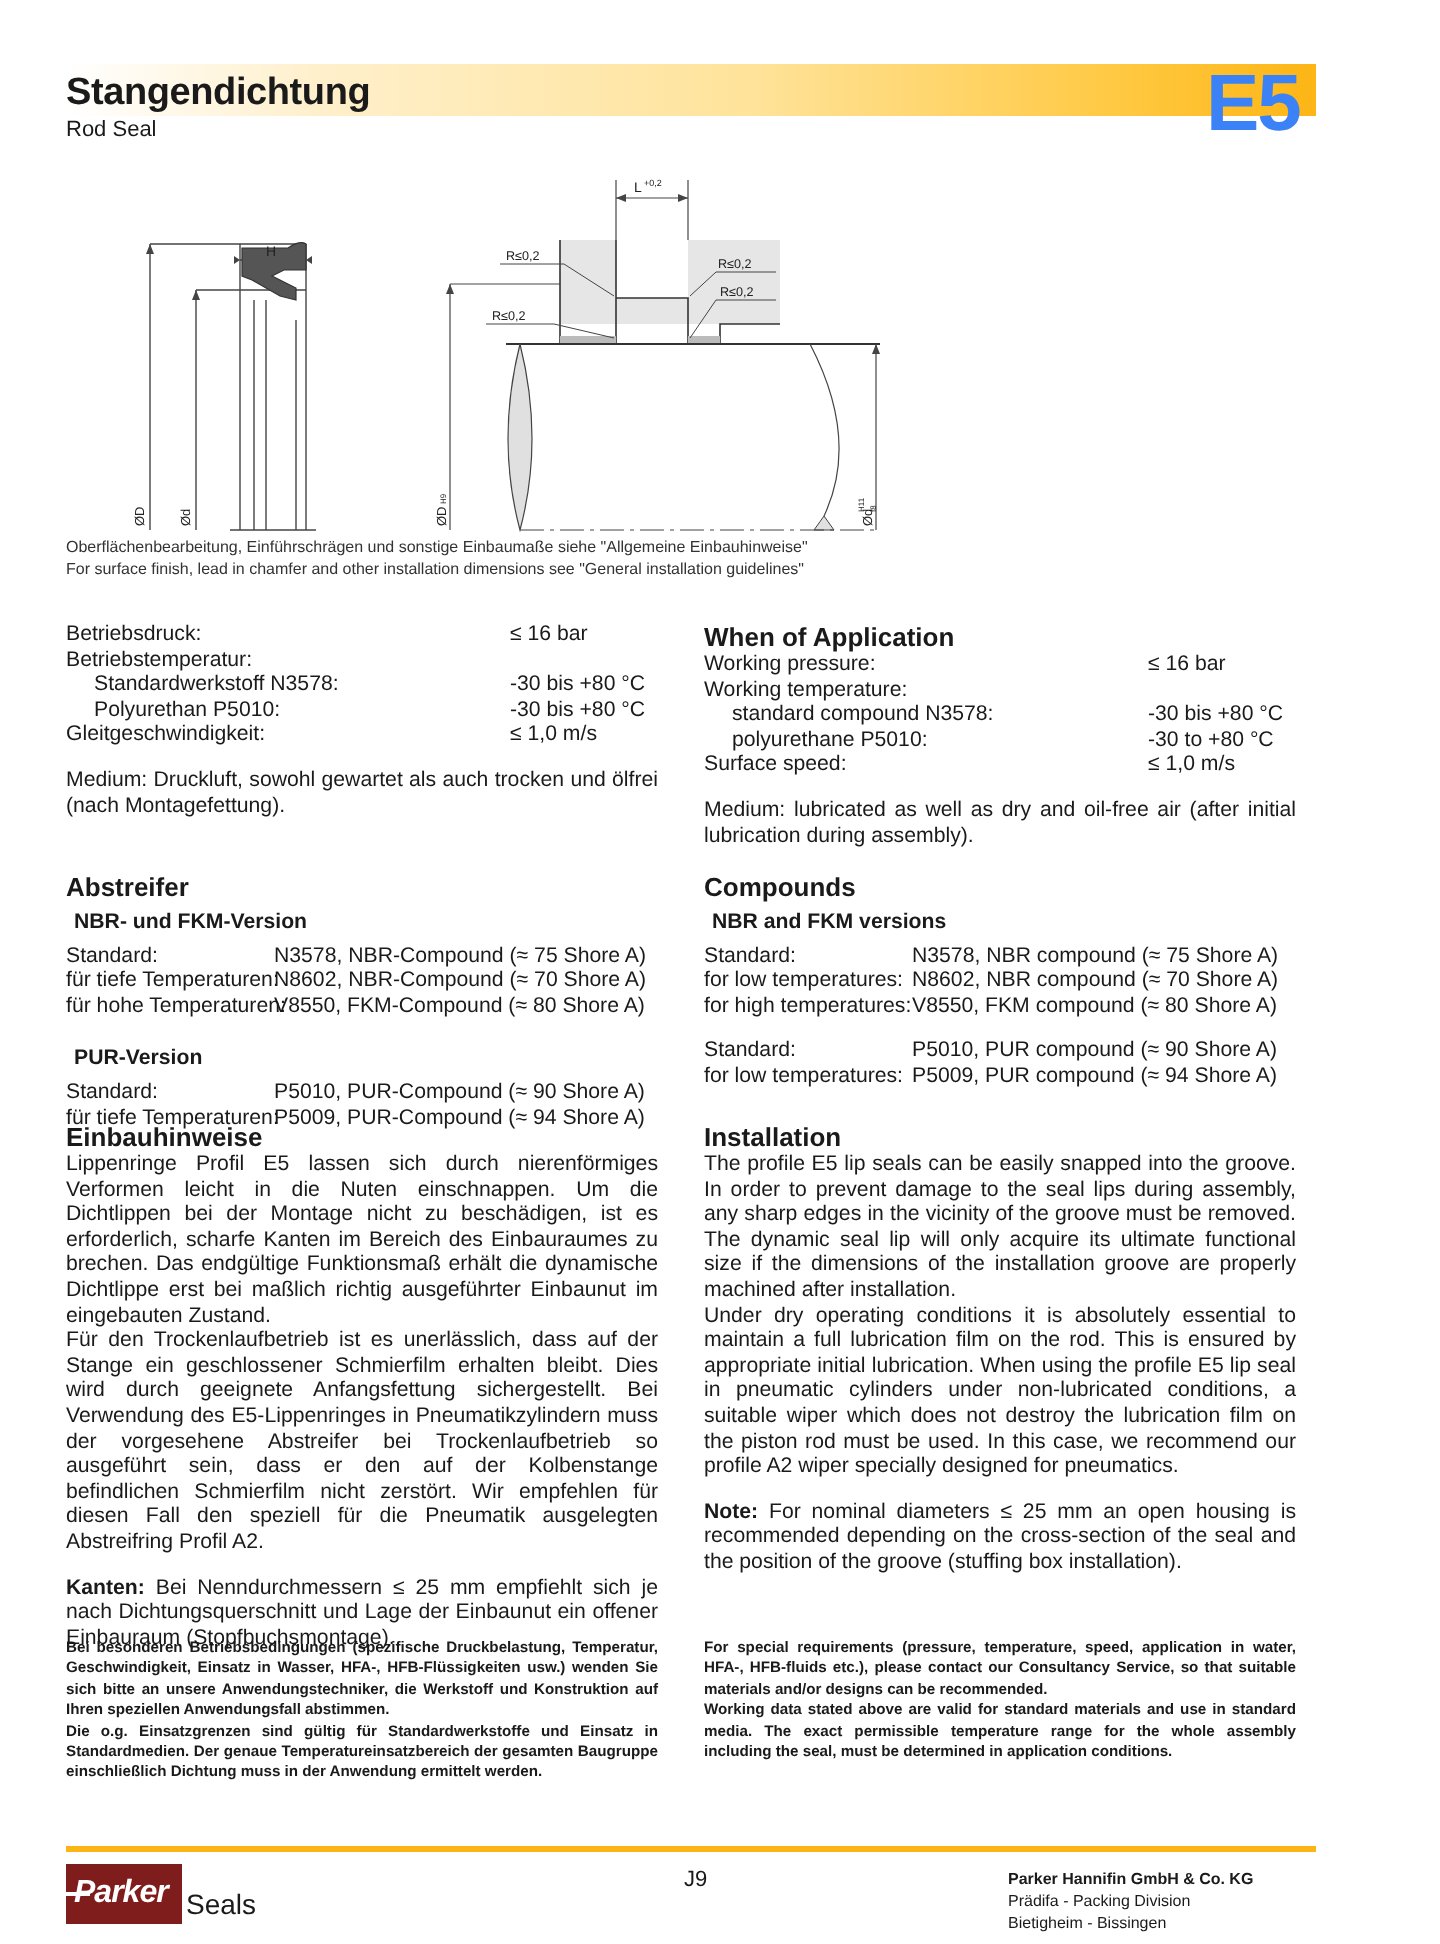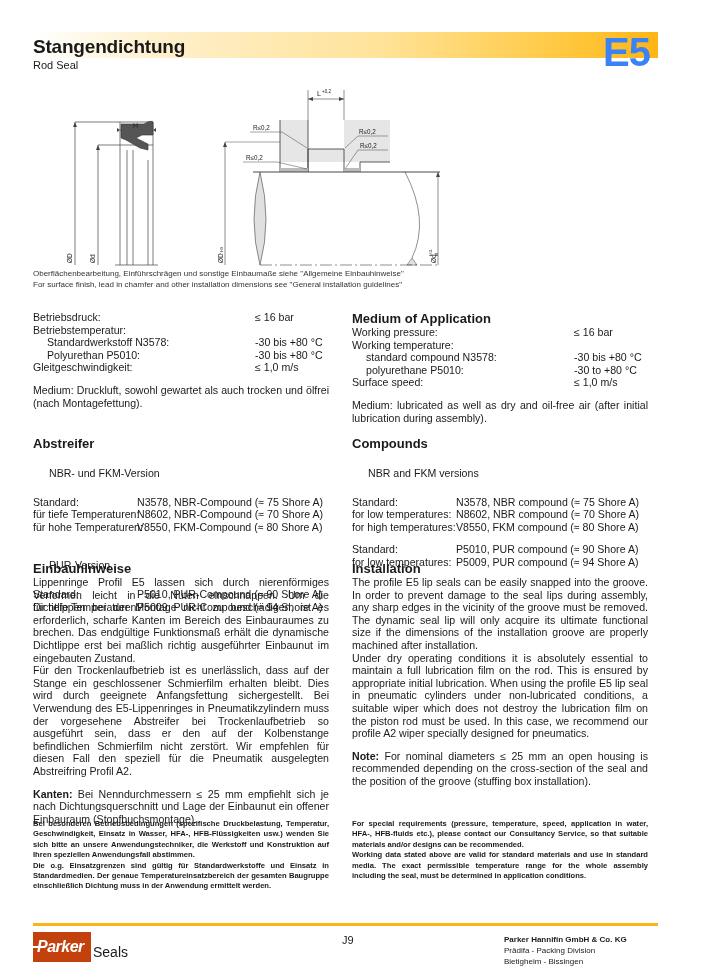--- a/index.html
+++ b/index.html
@@ -11,36 +11,36 @@
   .title-en { position: absolute; left: 33px; top: 59px; font-size: 11px; }
   .code { position: absolute; left: 603px; top: 32px; font-size: 40px; font-weight: bold; color: #3b82f6; letter-spacing: -1px; line-height: 40px; }
 
   .drawing { position: absolute; left: 20px; top: 80px; width: 420px; height: 190px; }
   .note { position: absolute; left: 33px; top: 269px; font-size: 8px; line-height: 10.5px; color: #333; }
 
   .col { position: absolute; width: 296px; font-size: 10.6px; line-height: 12.6px; }
   .col.left { left: 33px; }
   .col.right { left: 352px; }
   h2 { font-size: 13px; font-weight: bold; margin: 0; line-height: 15px; }
-  h3 { font-size: 10.6px; font-weight: normal; margin: 16px; line-height: 12.6px; }
+  h3 { font-size: 10.6px; font-weight: bold; margin: 4px; line-height: 12.6px; }
   .row { display: flex; }
   .row .k { flex: 1; }
   .row .v { width: 74px; }
   .row.ind .k { padding-left: 14px; }
   .mrow { display: flex; white-space: nowrap; }
   .mrow .k { width: 104px; }
   .para { text-align: justify; margin: 0; }
   .gap { height: 10px; }
 
   .fine { position: absolute; width: 296px; font-size: 7.6px; line-height: 10.4px; font-weight: bold; text-align: justify; color: #1a1a1a; }
   .fine.left { left: 33px; top: 819px; }
   .fine.right { left: 352px; top: 819px; }
 
   .footer-rule { position: absolute; left: 33px; top: 923px; width: 625px; height: 3px; background: #fdb515; }
-  .logo { position: absolute; left: 33px; top: 932px; width: 58px; height: 30px; background: #c2410c; }
+  .logo { position: absolute; left: 33px; top: 932px; width: 58px; height: 30px; background: #7f1d1d; }
   .logo-text { position: absolute; left: 4px; top: 6px; color: #fff; font-weight: bold; font-size: 16px; font-style: italic; letter-spacing: -0.5px; }
   .logo-line { position: absolute; left: -0px; top: 14px; width: 12px; height: 2px; background: #fff; }
   .seals { position: absolute; left: 93px; top: 944px; font-size: 14px; }
   .page-no { position: absolute; left: 342px; top: 934px; font-size: 11px; }
   .company { position: absolute; left: 504px; top: 934px; font-size: 8px; line-height: 11px; }
   .company .name { font-weight: bold; }
 </style>
 </head>
 <body>
 
@@ -191,21 +191,21 @@
   <div class="gap"></div>
   <p class="para"><b>Kanten:</b><span> Bei Nenndurchmessern ≤ 25 mm empfiehlt sich je nach Dichtungsquerschnitt und Lage der Einbaunut ein offener Einbauraum (Stopfbuchsmontage).</span></p>
 </div>
 
 <div class="fine left">
   <div>Bei besonderen Betriebsbedingungen (spezifische Druckbelastung, Temperatur, Geschwindigkeit, Einsatz in Wasser, HFA-, HFB-Flüssigkeiten usw.) wenden Sie sich bitte an unsere Anwendungstechniker, die Werkstoff und Konstruktion auf Ihren speziellen Anwendungsfall abstimmen.</div>
   <div>Die o.g. Einsatzgrenzen sind gültig für Standardwerkstoffe und Einsatz in Standardmedien. Der genaue Temperatureinsatzbereich der gesamten Baugruppe einschließlich Dichtung muss in der Anwendung ermittelt werden.</div>
 </div>
 
 <div class="col right" style="top:311px;">
-  <h2>Medium of Application</h2>
+  <h2>When of Application</h2>
   <div class="row">
       <span class="k">Working pressure:</span>
       <span class="v">≤ 16 bar</span>
     </div>
   <div class="row">
       <span class="k">Working temperature:</span>
       <span class="v"></span>
     </div>
   <div class="row ind">
       <span class="k">standard compound N3578:</span>

